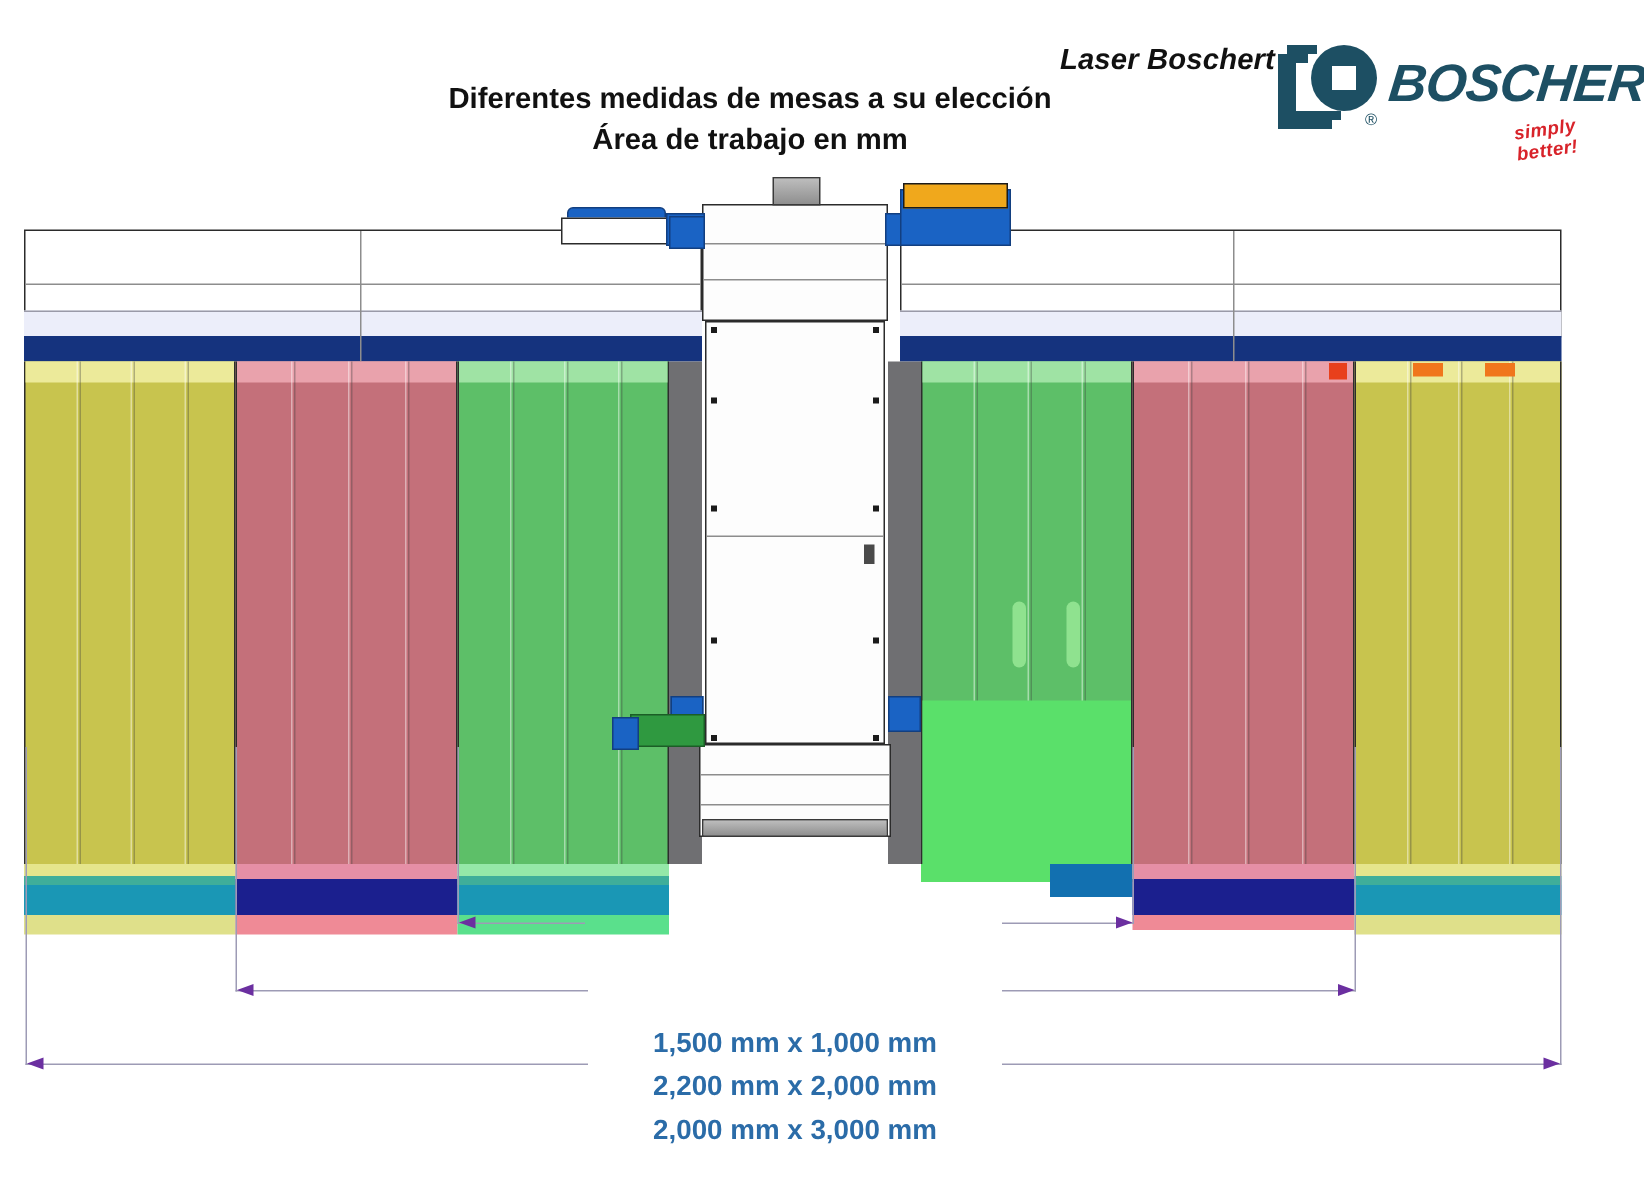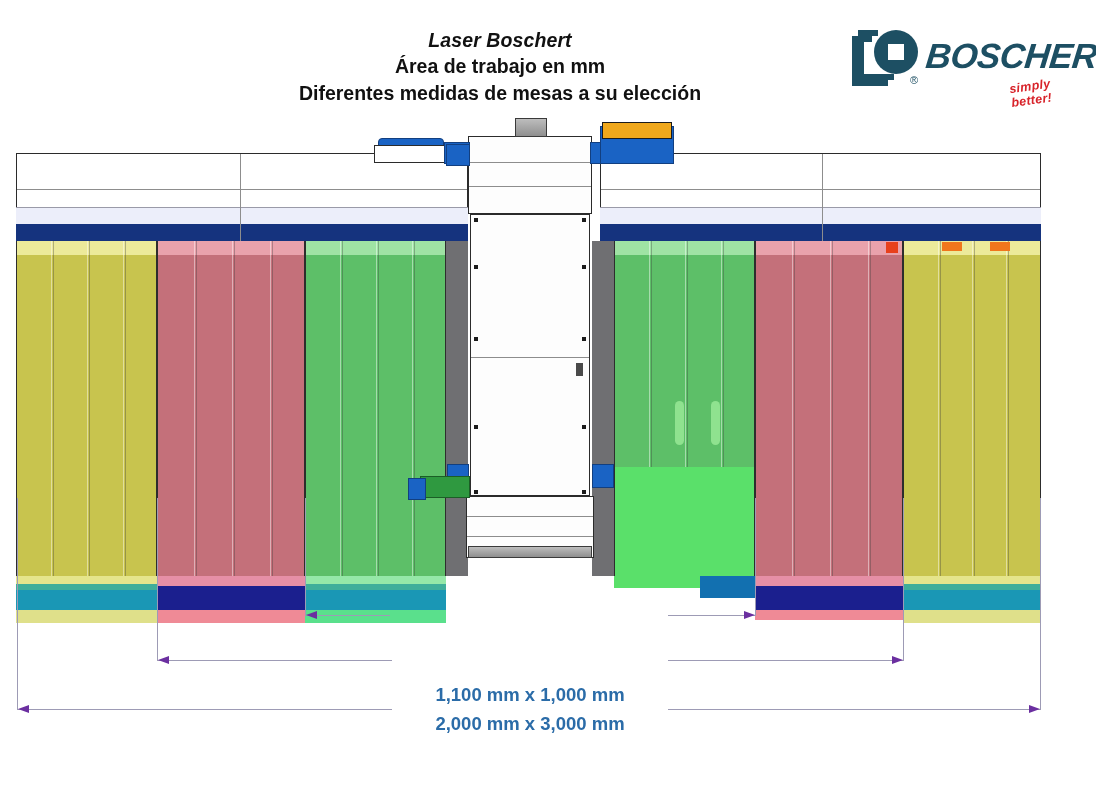--- a/index.html
+++ b/index.html
@@ -2,21 +2,21 @@
 <html><head>
 <meta charset="utf-8">
 <style>
   html,body{margin:0;padding:0;background:#fff;}
   body{width:1096px;height:793px;position:relative;overflow:hidden;
        font-family:"Liberation Sans",sans-serif;}
 
   
   #header{position:absolute;left:0;top:0;width:1096px;height:118px;}
   #title-block{position:absolute;left:150px;top:28px;width:700px;text-align:center;}
-  #t-line1{font-style:italic;font-weight:bold;font-size:19.5px;color:#111;line-height:25px;letter-spacing:.1px;}
+  #t-line1{font-style:italic;font-weight:bold;font-size:19.5px;color:#111;line-height:25px;letter-spacing:.1px;text-align:right;}
   #t-line2{font-weight:bold;font-size:19.5px;color:#111;line-height:27px;}
   #t-line3{font-weight:bold;font-size:19.5px;color:#111;line-height:27px;}
 
   
   #logo{position:absolute;left:848px;top:22px;width:236px;height:76px;}
   #logo-mark{position:absolute;left:0;top:4px;width:74px;height:62px;}
   #logo-word{position:absolute;left:78px;top:14px;font-weight:bold;font-style:italic;
              font-size:35px;letter-spacing:-.6px;color:#1d4f63;
              transform:skewX(-6deg);}
   #logo-tag{position:absolute;left:162px;top:55px;font-style:italic;font-weight:bold;
@@ -68,22 +68,22 @@
   #dim-list{position:absolute;left:400px;top:562px;width:260px;text-align:center;}
   .dim-text{font-weight:bold;font-size:18.5px;color:#2b6ca8;line-height:29px;white-space:nowrap;}
 </style>
 </head>
 <body>
 
 <div id="header">
 
   <div id="title-block">
     <div id="t-line1">Laser Boschert</div>
+    <div id="t-line2">Diferentes medidas de mesas a su elección</div>
     <div id="t-line3">Área de trabajo en mm</div>
-    <div id="t-line2">Diferentes medidas de mesas a su elección</div>
   </div>
 
   <div id="logo">
     <svg id="logo-mark" viewBox="0 0 74 62">
       <path d="M10 4 H30 V10 H16 V48 H46 V54 H10 Z" fill="#1d4f63"></path>
       <path d="M4 10 H24 V16 H10 V54 H40 V60 H4 Z" fill="#1d4f63"></path>
       <circle cx="48" cy="26" r="22" fill="#1d4f63"></circle>
       <rect x="40" y="18" width="16" height="16" fill="#ffffff"></rect>
     </svg>
     <div id="logo-word">BOSCHERT</div>
@@ -257,18 +257,19 @@
   <div class="arrow arrow-l" style="left:158px;top:538px;"></div>
   <div class="dim" style="left:668px;top:542px;width:236px;"></div>
   <div class="arrow arrow-r" style="left:892px;top:538px;"></div>
 
   <div class="dim" style="left:17px;top:591px;width:375px;"></div>
   <div class="arrow arrow-l" style="left:18px;top:587px;"></div>
   <div class="dim" style="left:668px;top:591px;width:373px;"></div>
   <div class="arrow arrow-r" style="left:1029px;top:587px;"></div>
 
   <div id="dim-list">
-    <div class="dim-text">1,100 mm x 1,000 mm</div>
+    <div class="dim-text">1,500 mm x 1,000 mm</div>
+    <div class="dim-text">2,200 mm x 2,000 mm</div>
     <div class="dim-text">2,000 mm x 3,000 mm</div>
 
   </div>
 
 </div>
 
 </body></html>

